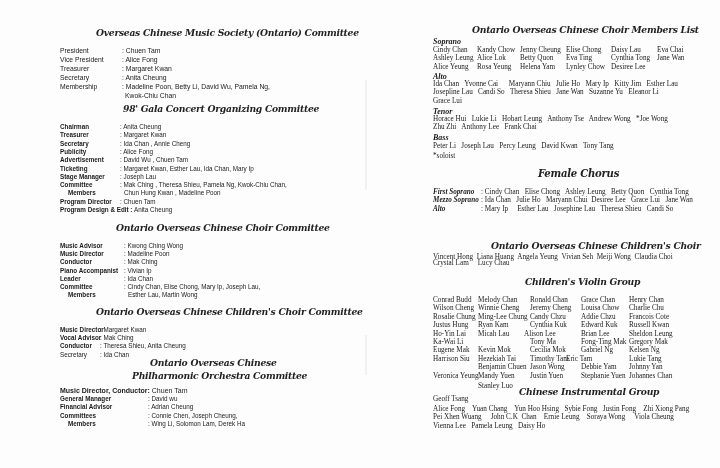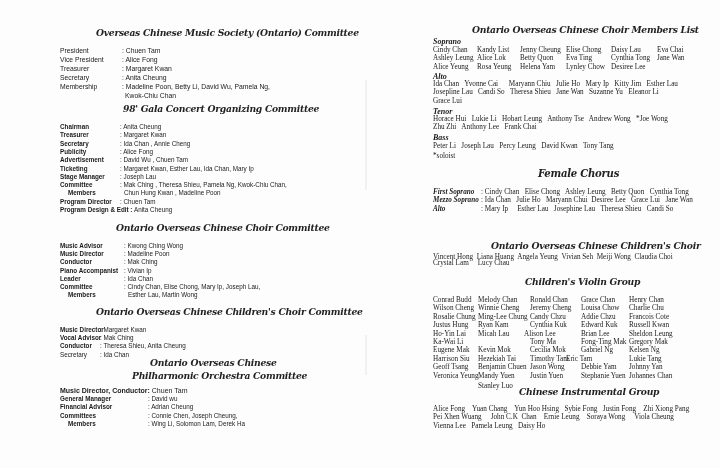--- a/index.html
+++ b/index.html
@@ -194,21 +194,21 @@
 <div class="divider"></div>
 <div class="divider2"></div>
 
 <div class="page page-right">
 
   <div class="heading" style="left:112px; top:24px;">Ontario Overseas Chinese Choir Members List</div>
   <div class="voice" style="left:73px; top:37px;">Soprano</div>
   <div id="soprano-grid">
       <div class="names" style="left: 73px; top: 46px;">
         <span style="left: 0px;">Cindy Chan</span>
-        <span style="left: 44px;">Kandy List</span>
+        <span style="left: 44px;">Kandy Chow</span>
         <span style="left: 87px;">Jenny Cheung</span>
         <span style="left: 133px;">Elise Chong</span>
         <span style="left: 178px;">Daisy Lau</span>
         <span style="left: 224px;">Eva Chai</span>
       </div>
       <div class="names" style="left: 73px; top: 54.4px;">
         <span style="left: 0px;">Ashley Leung</span>
         <span style="left: 44px;">Alice Lok</span>
         <span style="left: 87px;">Betty Quon</span>
         <span style="left: 133px;">Eva Ting</span>
@@ -308,21 +308,21 @@
         <span style="left: 196px;">Kelsen  Ng</span>
       </div>
       <div class="names" style="left: 73px; top: 354.8px;">
         <span style="left: 0px;">Harrison Siu</span>
         <span style="left: 45px;">Hezekiah Tai</span>
         <span style="left: 97px;">Timothy Tam</span>
         <span style="left: 133px;">Eric Tam</span>
         <span style="left: 196px;">Lukie Tang</span>
       </div>
       <div class="names" style="left: 73px; top: 363.2px;">
-        <span style="left: 0px;">Geoff Tsang</span>
+        <span style="left: 0px; margin-top: 32px;">Geoff Tsang</span>
         <span style="left: 45px;">Benjamin Chuen</span>
         <span style="left: 97px;">Jason Wong</span>
         <span style="left: 148px;">Debbie Yam</span>
         <span style="left: 196px;">Johnny Yan</span>
       </div>
       <div class="names" style="left: 73px; top: 371.6px;">
         <span style="left: 0px;">Veronica Yeung</span>
         <span style="left: 45px;">Mandy Yuen</span>
         <span style="left: 97px;">Justin Yuen</span>
         <span style="left: 148px;">Stephanie Yuen</span>

